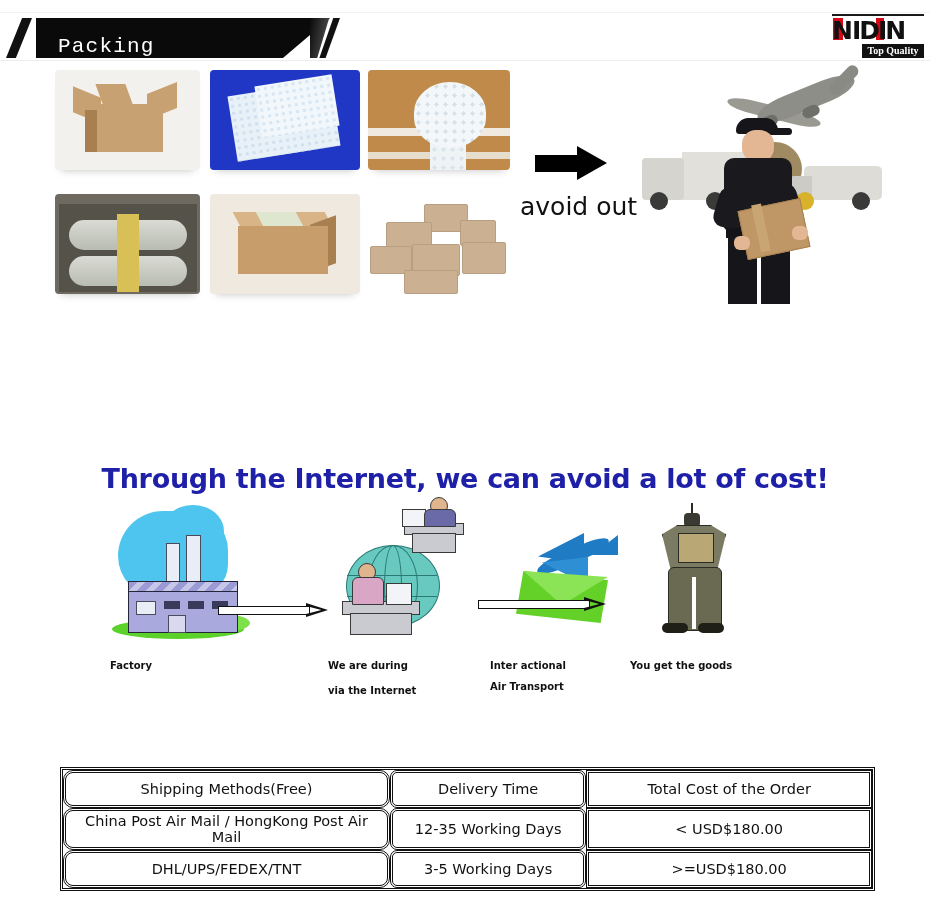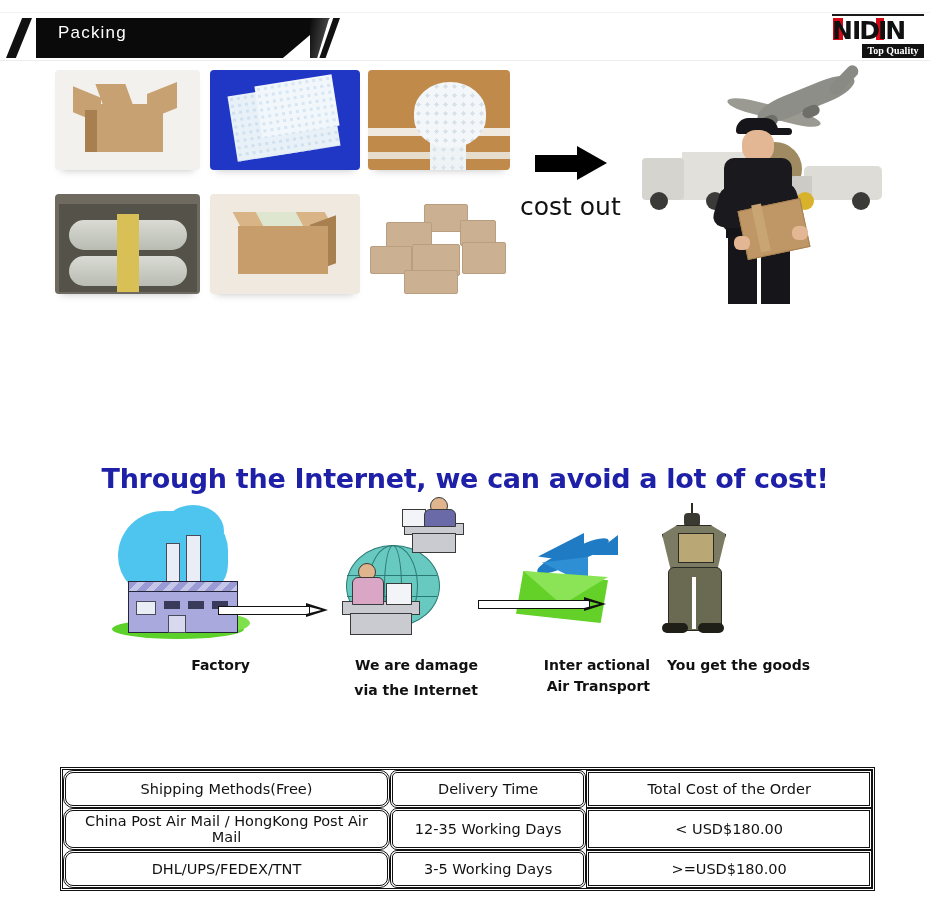--- a/index.html
+++ b/index.html
@@ -29,23 +29,23 @@
     position:absolute;left:310px;top:18px;width:40px;height:40px;
     background:linear-gradient(100deg,#0a0a0a 0%,#4a4a4a 45%,#ffffff 46%);
     clip-path:polygon(0% 0%,48% 0%,18% 100%,0% 100%);
   }
   .hdr-chip{
     position:absolute;left:316px;top:18px;width:24px;height:40px;
     background:#111;
     clip-path:polygon(72% 0%,100% 0%,40% 100%,14% 100%);
   }
   .hdr-title{
-    position:absolute;left:58px;top:23px;
-    color:#ffffff;font-size:17px;letter-spacing:1.2px;
-    font-family:Liberation Sans, sans-serif;font-weight:300;
+    position:absolute;left:58px;top:35px;
+    color:#ffffff;font-size:21px;letter-spacing:1.2px;
+    font-family:Liberation Mono, monospace;font-weight:300;
   }
   .hdr-underline{position:absolute;left:0;top:60px;width:930px;height:1px;background:#ededed;}
 
   
   .logo{position:absolute;right:6px;top:14px;width:92px;height:46px;}
   .logo-rule{position:absolute;left:0;top:0;width:92px;height:2px;background:#1a1a1a;}
   .logo-word{
     position:absolute;left:0;top:4px;width:92px;height:26px;
     font-family:"DejaVu Sans", sans-serif;
     font-weight:bold;font-size:25px;line-height:26px;
@@ -154,21 +154,21 @@
     font-size:17px;line-height:40px;color:#111;font-family:"DejaVu Sans",sans-serif;}
 
   
   .blue-head{position:absolute;left:0;top:463px;width:930px;text-align:center;
     color:#1f20a8;font-size:27px;font-weight:bold;font-family:"DejaVu Sans",sans-serif;
     letter-spacing:-.3px;}
 
   
   .flow{position:absolute;left:110px;top:505px;width:720px;height:200px;}
   .flow-node{position:absolute;}
-  .flow-label{position:absolute;text-align:right;font-size:14px;font-weight:bold;color:#111;
+  .flow-label{position:absolute;text-align:left;font-size:10px;font-weight:bold;color:#111;
     font-family:"DejaVu Sans",sans-serif;line-height:21px;}
 
   
   .cloud{position:absolute;left:8px;top:6px;width:110px;height:86px;background:#4ec5ef;border-radius:55px 48px 40px 50px;}
   .cloud2{position:absolute;left:52px;top:0px;width:62px;height:52px;background:#4ec5ef;border-radius:50%;}
   .stack{position:absolute;background:#e9edf5;border:1px solid #4a4a5a;}
   .fact-body{position:absolute;left:18px;top:86px;width:108px;height:40px;background:#a9a9dd;border:1px solid #24243a;}
   .fact-roof{position:absolute;left:18px;top:76px;width:108px;height:12px;
     background:repeating-linear-gradient(135deg,#9a9ad4 0 6px,#c6c6e8 6px 12px);border:1px solid #24243a;}
   .grass{position:absolute;left:2px;top:114px;width:132px;height:20px;background:#5bd12a;border-radius:50%;}
@@ -306,21 +306,21 @@
       <div class="sb" style="left:44px;top:50px;width:46px;height:30px;"></div>
       <div class="sb" style="left:94px;top:48px;width:42px;height:30px;"></div>
       <div class="sb" style="left:36px;top:76px;width:52px;height:22px;"></div>
     </div>
   </div>
 
   <div class="big-arrow">
     <div class="shaft"></div>
     <div class="head"></div>
   </div>
-  <div class="ship-out">cost out</div>
+  <div class="ship-out">avoid out</div>
 
   <div class="courier">
     <div class="plane">
       <div class="plane-wing"></div>
       <div class="plane-body"></div>
       <div class="plane-tail"></div>
       <div class="plane-eng" style="left:62px;top:44px;transform:rotate(-22deg);"></div>
       <div class="plane-eng" style="left:104px;top:34px;transform:rotate(-22deg);"></div>
     </div>
     <div class="globe-bg"></div>
@@ -388,21 +388,21 @@
       <div class="desk" style="left:76px;top:18px;width:58px;height:10px;"></div>
       <div class="desk" style="left:84px;top:28px;width:42px;height:18px;"></div>
       <div class="pc" style="left:74px;top:4px;width:22px;height:16px;"></div>
       <div class="pers-head" style="left:102px;top:-8px;width:16px;height:16px;"></div>
       <div class="pers-body" style="left:96px;top:4px;width:30px;height:16px;background:#6a6aa8;"></div>
       <div class="desk" style="left:14px;top:96px;width:76px;height:12px;"></div>
       <div class="desk" style="left:22px;top:108px;width:60px;height:20px;"></div>
       <div class="pc" style="left:58px;top:78px;width:24px;height:20px;"></div>
       <div class="pers-head" style="left:30px;top:58px;width:16px;height:16px;"></div>
       <div class="pers-body" style="left:24px;top:72px;width:30px;height:26px;background:#d9a6c6;"></div>
-      <div class="flow-label" style="left:0;top:150px;width:150px;">We are damage</div>
+      <div class="flow-label" style="left:0;top:150px;width:150px;">We are during</div>
       <div class="flow-label" style="left:0;top:175px;width:150px;">via the Internet</div>
     </div>
 
     <div class="flow-node m2" style="left:540px;top:6px;width:140px;height:140px;">
       <div class="m2-ant"></div>
       <div class="m2-head"></div>
       <div class="m2-body"></div>
       <div class="m2-box"></div>
       <div class="m2-legs"></div>
       <div class="m2-split"></div>

